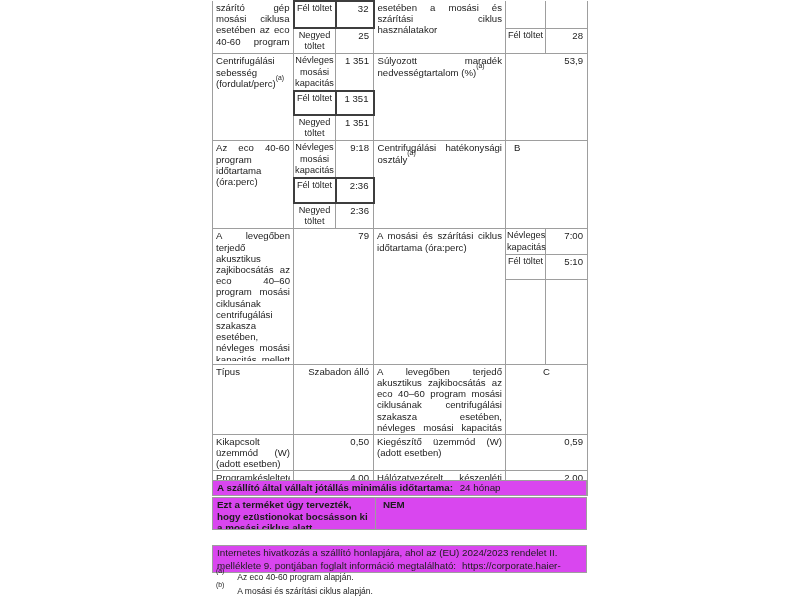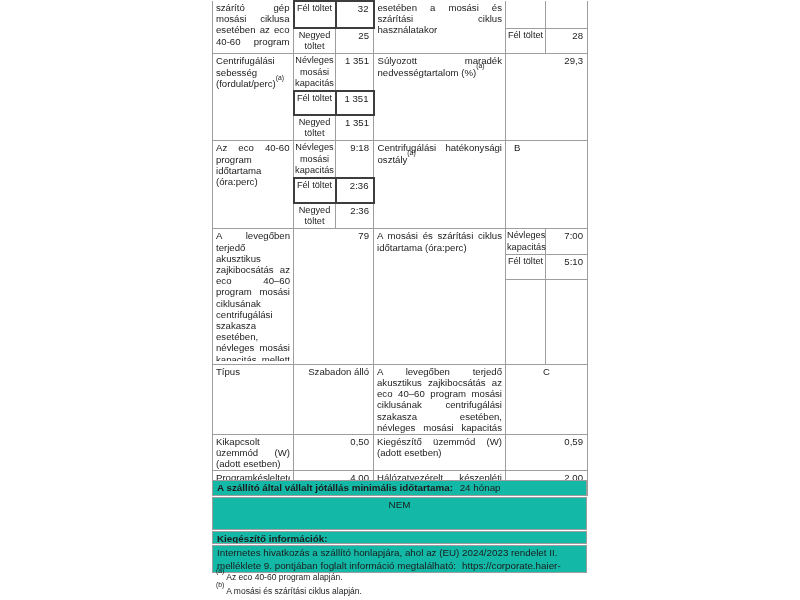--- a/index.html
+++ b/index.html
@@ -12,34 +12,34 @@
   .main td.sub{text-align:center;font-size:9.2px;padding:1px 1px;}
   .main td.val{text-align:right;padding-right:4px;}
   .main td.lbl{text-align:justify;}
   .main td.thick{border:2px solid #3d3d3d;}
   .main td.nt{border-top:none;}
   .main td.clsL{text-align:left;padding-left:8px;}
   .main td.clsC{text-align:center;}
   .cw{overflow:hidden;}
   sup.fm{font-size:6.8px;line-height:0;position:relative;top:-3px;}
   .box{position:absolute;left:212px;width:375px;box-sizing:border-box;
-       border:1px solid #9e9e9e;background:#14b8a6;font-size:9.8px;line-height:11.5px;
+       border:1px solid #9e9e9e;background:#d946ef;font-size:9.8px;line-height:11.5px;
        padding:1px 4px;overflow:hidden;}
   .b{font-weight:bold;}
   #warranty{top:480px;height:16px;}
   #silver{top:497px;height:33px;padding:0;display:flex;}
   #silver .sl{width:163px;box-sizing:border-box;border-right:1px solid #9e9e9e;
               padding:1px 4px;font-weight:bold;overflow:hidden;}
-  #silver .sr{flex:1;padding:1px 7px;font-weight:normal;text-align:center;}
+  #silver .sr{flex:1;padding:1px 7px;font-weight:bold;}
   #kieg{top:531px;height:13px;font-weight:bold;}
   #internet{top:545px;height:28px;line-height:12.5px;}
   #internet .url{margin-left:6px;}
   #fns{position:absolute;left:216px;top:571px;font-size:8.5px;line-height:13px;}
   #fns .fnline{margin-bottom:1px;}
-  #fns span.ft{margin-left:2px;}
+  #fns span.ft{margin-left:13px;}
 </style>
 </head>
 <body>
 
 <div class="page">
 
   <table class="main">
     <colgroup>
       <col style="width:81px">
         <col style="width:42px">
@@ -70,21 +70,21 @@
 
     <tr style="height:36px">
       <td class="lbl" rowspan="3">
         <div class="cw" style="max-height:76px"><span>Centrifugálási sebesség (fordulat/perc)</span><sup class="fm">(a)</sup></div>
           </td>
       <td class="sub">Névleges mosási kapacitás</td>
       <td class="val">1 351</td>
       <td class="lbl" rowspan="3">
         <div class="cw" style="max-height:76px"><span>Súlyozott maradék nedvességtartalom (%)</span><sup class="fm">(a)</sup></div>
           </td>
-      <td class="val" colspan="2" rowspan="3">29,3</td>
+      <td class="val" colspan="2" rowspan="3">53,9</td>
     </tr>
     <tr style="height:24px">
       <td class="sub thick">Fél töltet</td>
       <td class="val thick">1 351</td>
     </tr>
     <tr style="height:21px">
       <td class="sub">Negyed töltet</td>
       <td class="val">1 351</td>
     </tr>
 
@@ -159,24 +159,24 @@
     </tr>
   </tbody>
     </table>
 
   <div class="box" id="warranty">
     <span class="b">A szállító által vállalt jótállás minimális időtartama:</span>
     <span style="margin-left:4px">24 hónap</span>
   </div>
 
   <div class="box" id="silver">
+    <div class="sl">Ezt a terméket úgy tervezték, hogy ezüstionokat bocsásson ki a mosási ciklus alatt</div>
     <div class="sr">NEM</div>
   </div>
 
-  <div class="box" id="kieg">Kiegészítő információk:</div>
 
   <div class="box" id="internet">
     <span>Internetes hivatkozás a szállító honlapjára, ahol az (EU) 2024/2023 rendelet II. melléklete 9. pontjában foglalt információ megtalálható:</span><span class="url">https://corporate.haier-europe.com/en/</span>
   </div>
 
   <div id="fns">
     <div class="fnline">
       <sup class="fm">(a)</sup><span class="ft">Az eco 40-60 program alapján.</span>
     </div>
     <div class="fnline">

